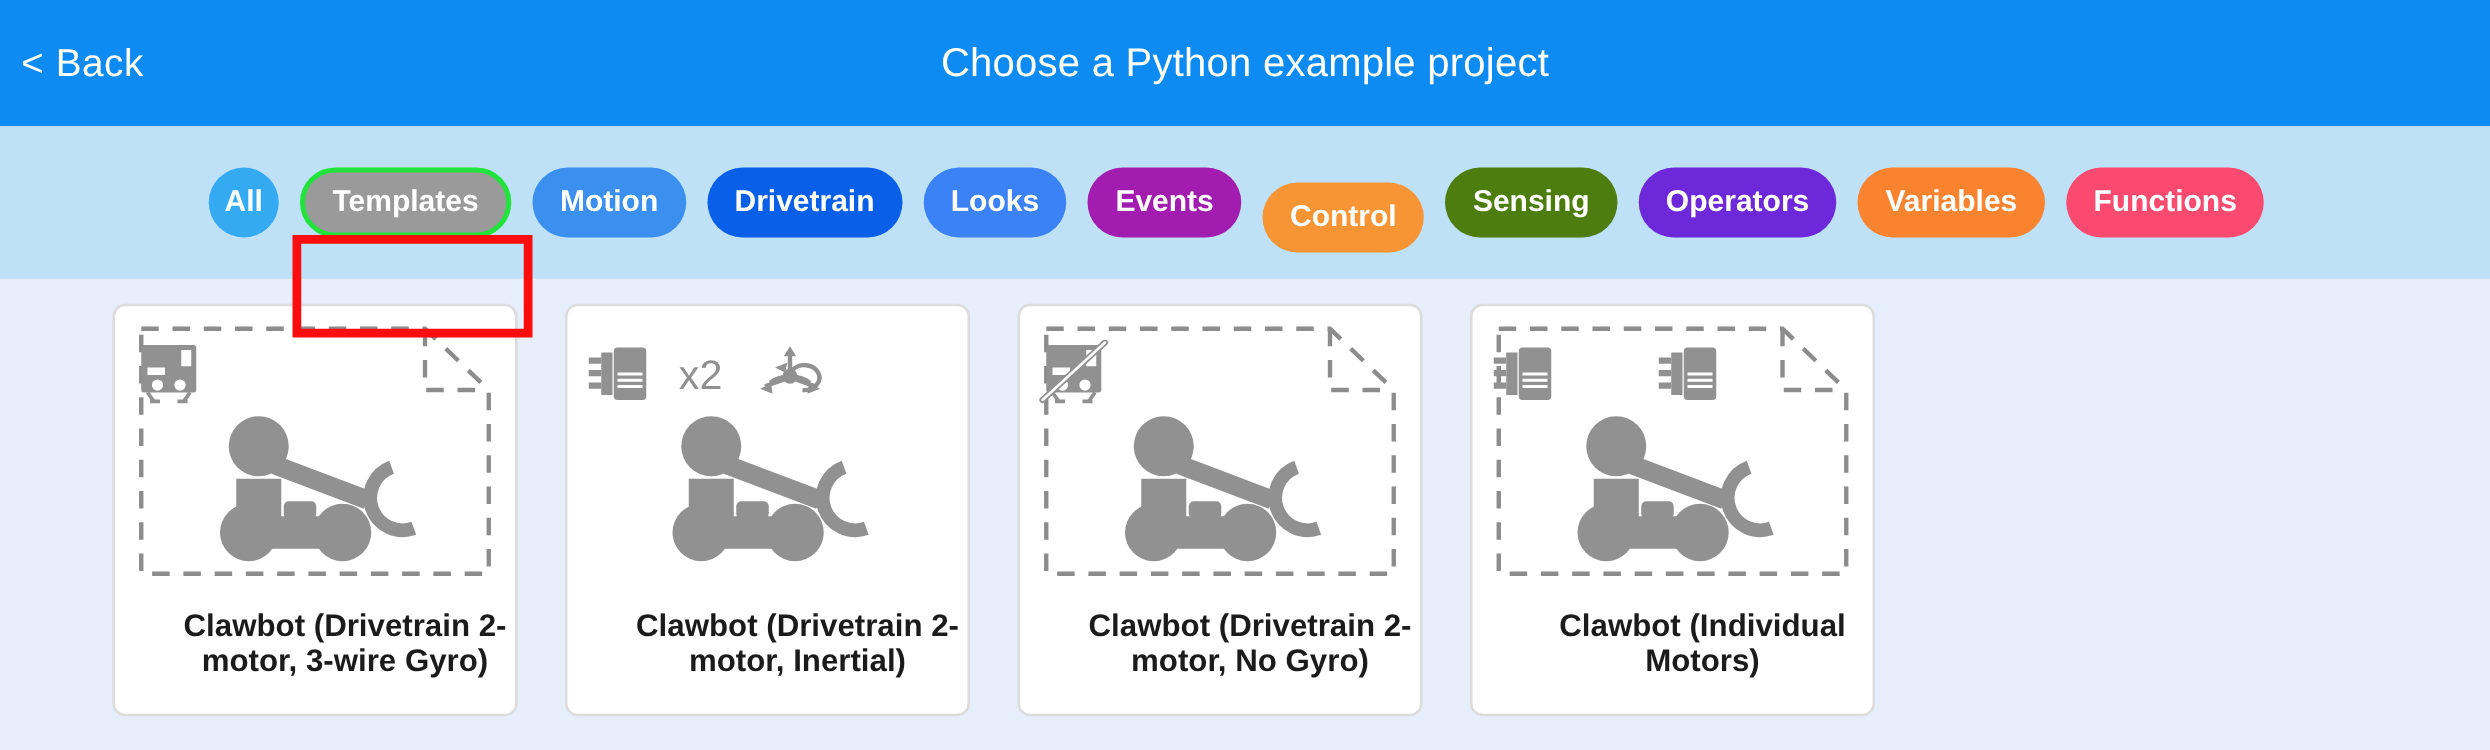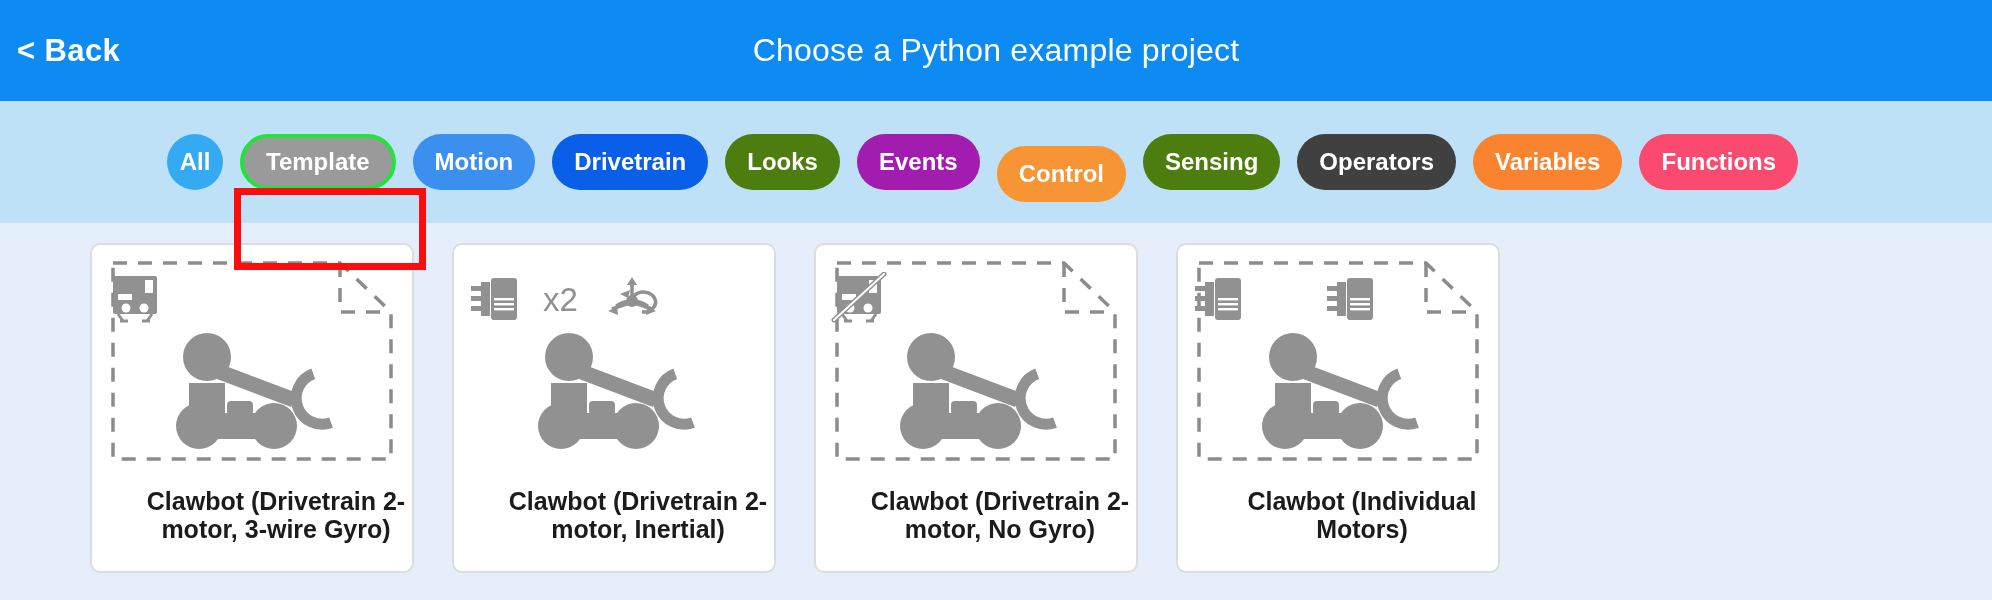--- a/index.html
+++ b/index.html
@@ -15,21 +15,21 @@
     height: 101px;
     background: #0d8bf2;
     display: flex;
     align-items: center;
   }
   .back-btn {
     position: absolute;
     left: 17px;
     color: #ffffff;
     font-size: 31px;
-    font-weight: 700;
+    font-weight: 400;
     letter-spacing: 0.4px;
     cursor: pointer;
     white-space: nowrap;
   }
   .header-title {
     width: 100%;
     text-align: center;
     color: #ffffff;
     font-size: 32px;
     font-weight: 400;
@@ -155,41 +155,41 @@
 <div class="header" style="background: rgb(13, 139, 242);">
   <div class="back-btn">&lt; Back</div>
   <div class="header-title">Choose a Python example project</div>
 </div>
 
 <div class="catbar" style="background: rgb(191, 225, 247);">
   <div class="pill circle" style="background: rgb(51, 170, 242);">
     <span>All</span>
   </div>
   <div class="pill selected" style="background: rgb(154, 154, 154); border-color: rgb(34, 227, 60);">
-    <span>Template</span>
+    <span>Templates</span>
   </div>
   <div class="pill" style="background: rgb(59, 143, 238);">
     <span>Motion</span>
   </div>
   <div class="pill" style="background: rgb(10, 95, 232);">
     <span>Drivetrain</span>
   </div>
-  <div class="pill" style="background: #4d7c0f;">
+  <div class="pill" style="background: #3b82f6;">
     <span>Looks</span>
   </div>
   <div class="pill" style="background: #a21caf;">
     <span>Events</span>
   </div>
   <div class="pill" style="background: rgb(247, 148, 51); margin-top: 24px;">
     <span>Control</span>
   </div>
   <div class="pill" style="background: #4d7c0f;">
     <span>Sensing</span>
   </div>
-  <div class="pill" style="background: #404040;">
+  <div class="pill" style="background: #6d28d9;">
     <span>Operators</span>
   </div>
   <div class="pill" style="background: rgb(250, 131, 48);">
     <span>Variables</span>
   </div>
   <div class="pill" style="background: rgb(250, 74, 112);">
     <span>Functions</span>
   </div>
   <div class="highlight-box" style="border-color: rgb(251, 13, 13);"></div>
 </div>

